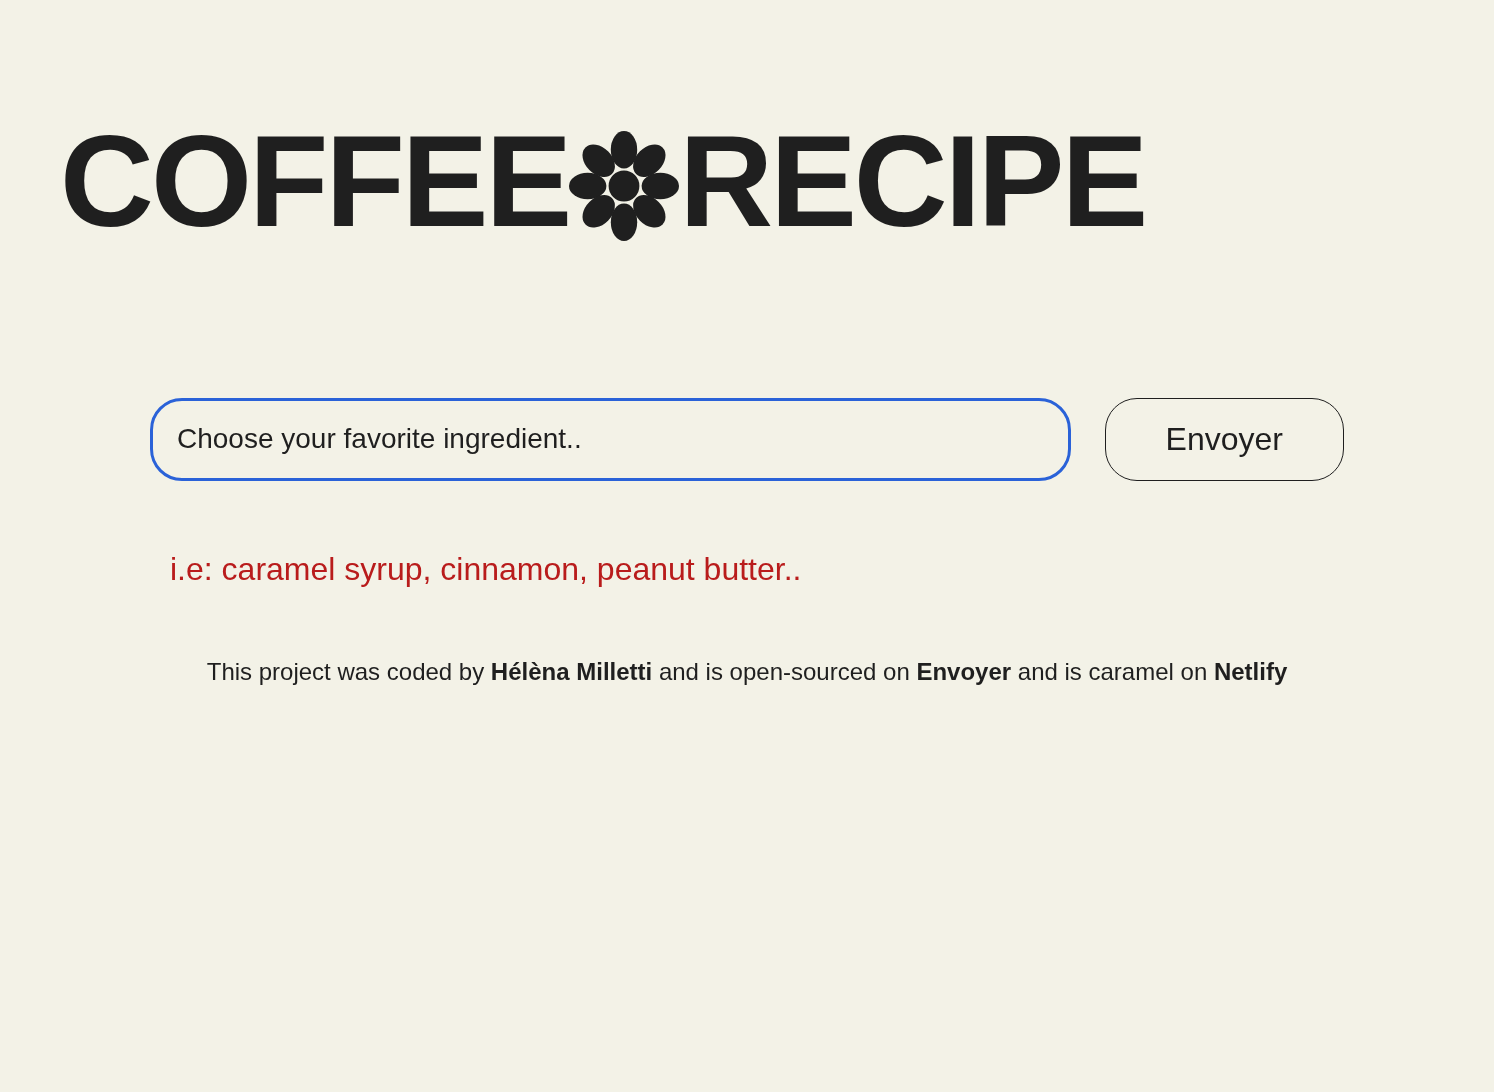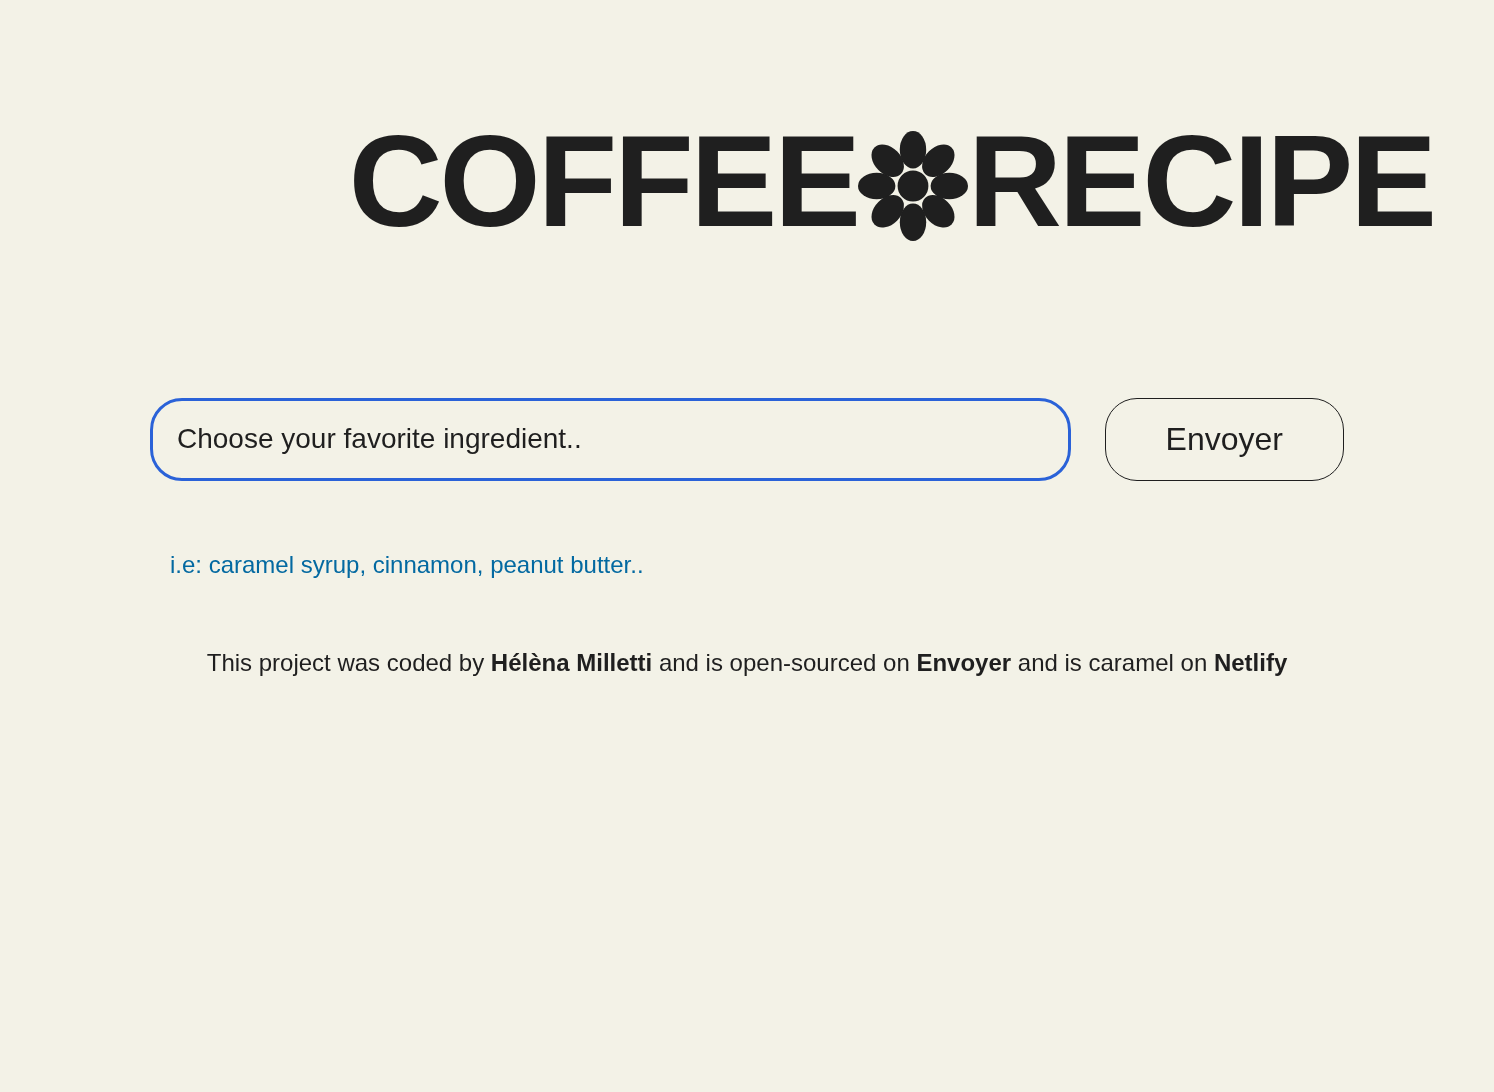--- a/index.html
+++ b/index.html
@@ -12,21 +12,21 @@
     font-family: Arial, Helvetica, sans-serif;
     color: #1f1f1f;
     width: 1494px;
     height: 1092px;
     padding: 80px 60px 0 60px;
   }
   .title {
     font-size: 130px;
     font-weight: 900;
     letter-spacing: -3px;
-    text-align: right;
+    text-align: left;
     line-height: 1.25;
     color: #1f1f1f;
     margin-top: 20px;
   }
   .title-line {
     display: block;
     white-space: nowrap;
   }
   .icon-inline {
     display: inline-block;
@@ -57,22 +57,22 @@
     font-size: 32px;
     font-family: Arial, Helvetica, sans-serif;
     color: #1f1f1f;
     background: transparent;
     border: 1.5px solid #1f1f1f;
     border-radius: 32px;
     padding: 22px 60px;
     cursor: pointer;
   }
   .hint {
-    font-size: 24px;
-    color: #0369a1;
+    font-size: 32px;
+    color: #b91c1c;
     margin: 70px 0 0 110px;
   }
   .footer {
     text-align: center;
     font-size: 24px;
     color: #1f1f1f;
     margin-top: 70px;
   }
   .footer a, .footer .bold {
     font-weight: 700;

